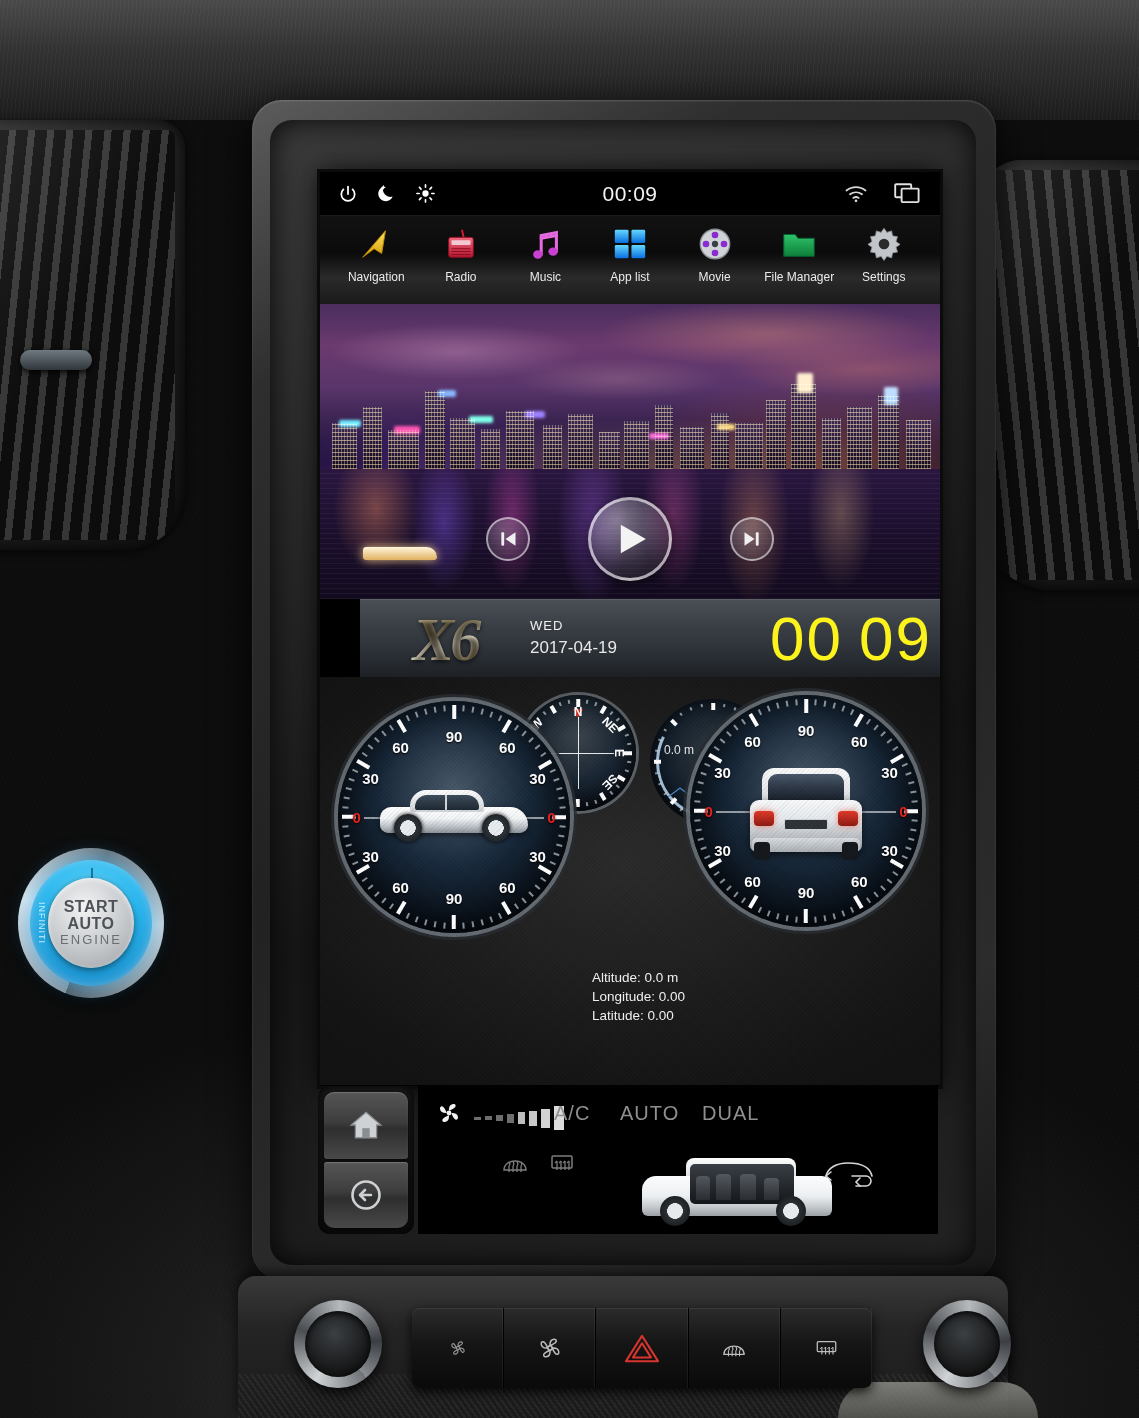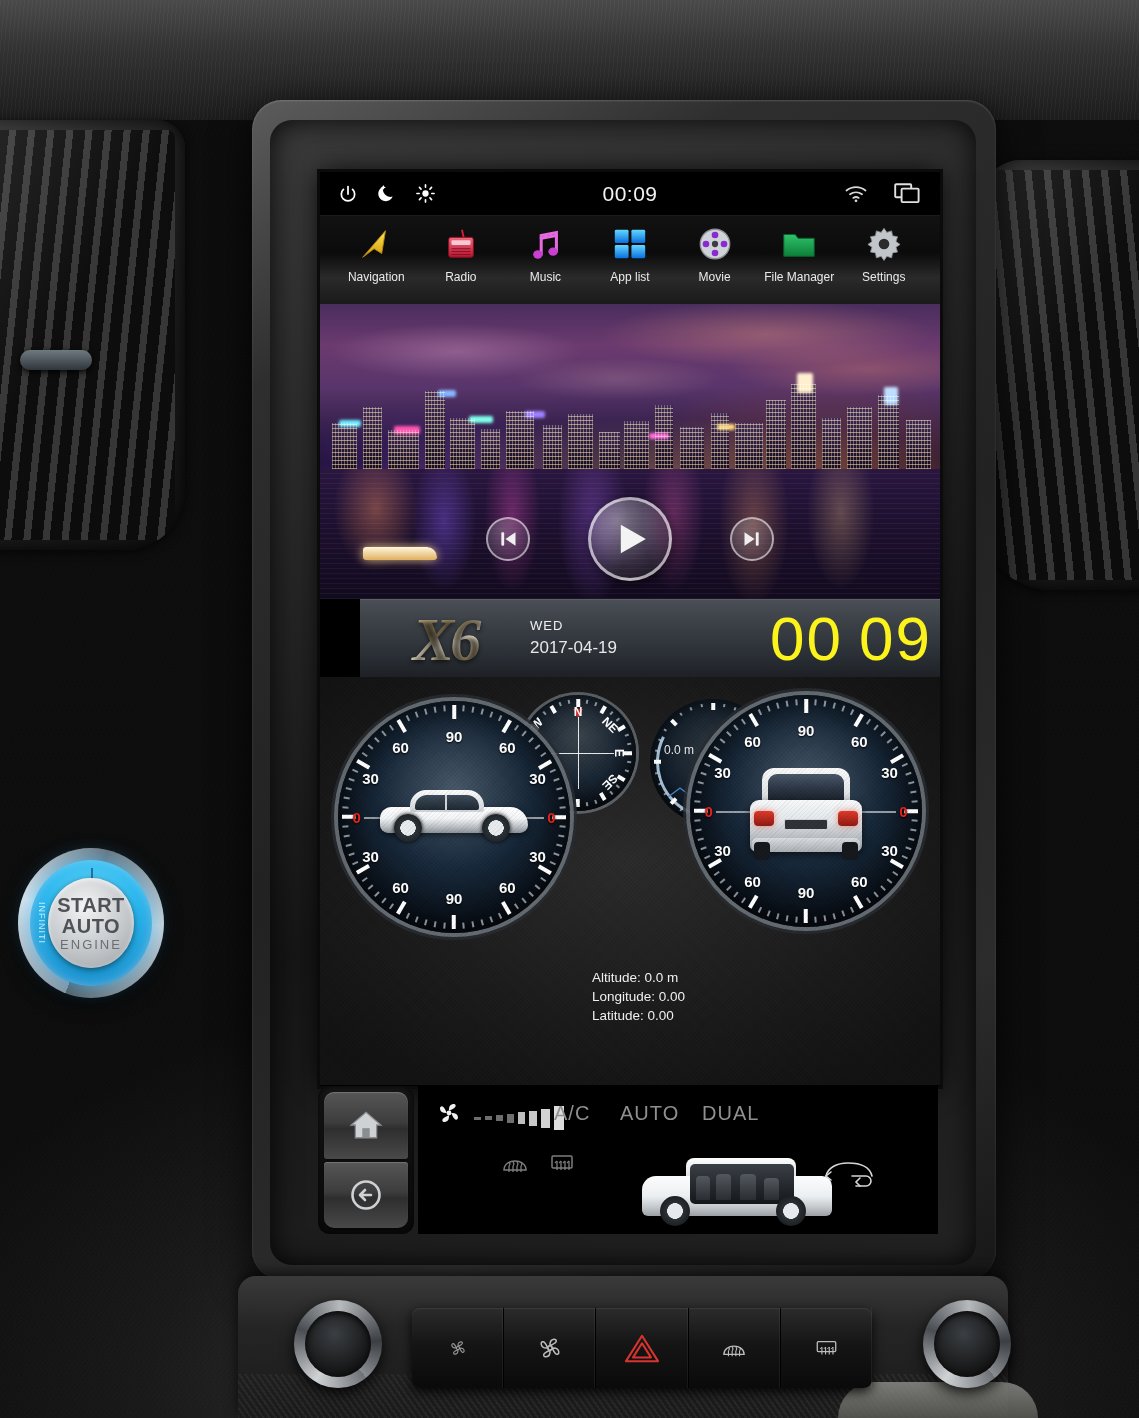--- a/index.html
+++ b/index.html
@@ -273,21 +273,21 @@
     background:conic-gradient(from 200deg,#8d929a,#e2e6ea 25%,#6d7278 48%,#cfd4d8 70%,#55595e 100%);
     box-shadow:0 6px 18px rgba(0,0,0,.8);}
   .sb-ring{position:absolute;inset:12px;border-radius:50%;
     background:radial-gradient(circle at 50% 35%, #7fe4ff 0%, #29b7ef 45%, #0c74b8 100%);
     box-shadow:0 0 22px rgba(60,190,255,.75), inset 0 0 12px rgba(255,255,255,.4);}
   .sb-ring::after{content:"";position:absolute;left:50%;top:8px;width:2px;height:42%;background:rgba(10,60,100,.6);}
   .sb-core{position:absolute;inset:30px;border-radius:50%;
     background:radial-gradient(circle at 42% 32%, #f2f3f4 0%, #c9cccf 50%, #9a9ea2 100%);
     box-shadow:inset 0 2px 5px rgba(255,255,255,.7), 0 2px 7px rgba(0,0,0,.55);
     display:flex;flex-direction:column;align-items:center;justify-content:center;}
-  .sb-t1{color:#4e5257;font-size:20px;font-weight:bold;letter-spacing:.5px;line-height:1.05;}
+  .sb-t1{color:#4e5257;font-size:16px;font-weight:bold;letter-spacing:.5px;line-height:1.05;}
   .sb-t2{color:#6a6e72;font-size:13px;letter-spacing:2px;}
   .inf-txt{position:absolute;left:7px;top:50%;transform:translateY(-50%) rotate(0deg);
     color:#cfefff;font-size:9px;letter-spacing:1px;
     writing-mode:vertical-rl; text-orientation:mixed;}
 
   
   .knob{position:absolute;width:88px;height:88px;border-radius:50%;
     background:conic-gradient(from 140deg,#6e7276,#cfd3d6 20%,#4a4e52 42%,#b6babd 62%,#3b3f43 85%,#8a8e92 100%);
     box-shadow:0 5px 14px rgba(0,0,0,.85);}
   .knob-in{position:absolute;inset:11px;border-radius:50%;

